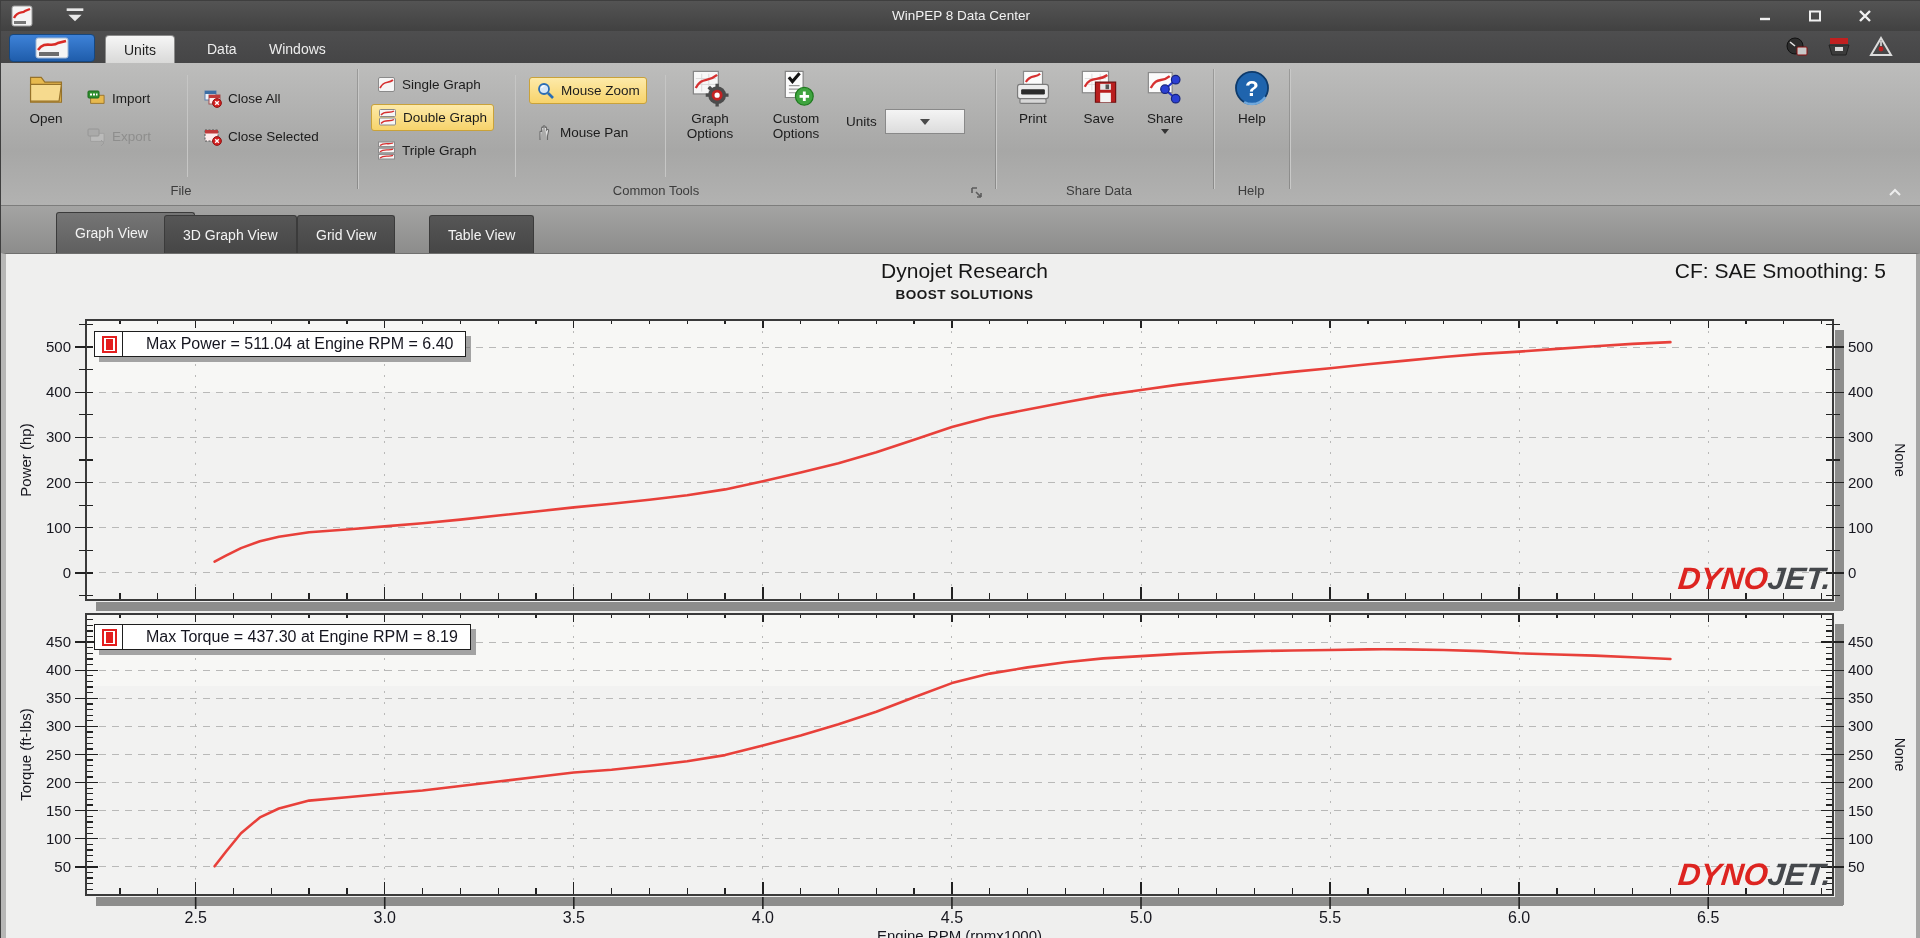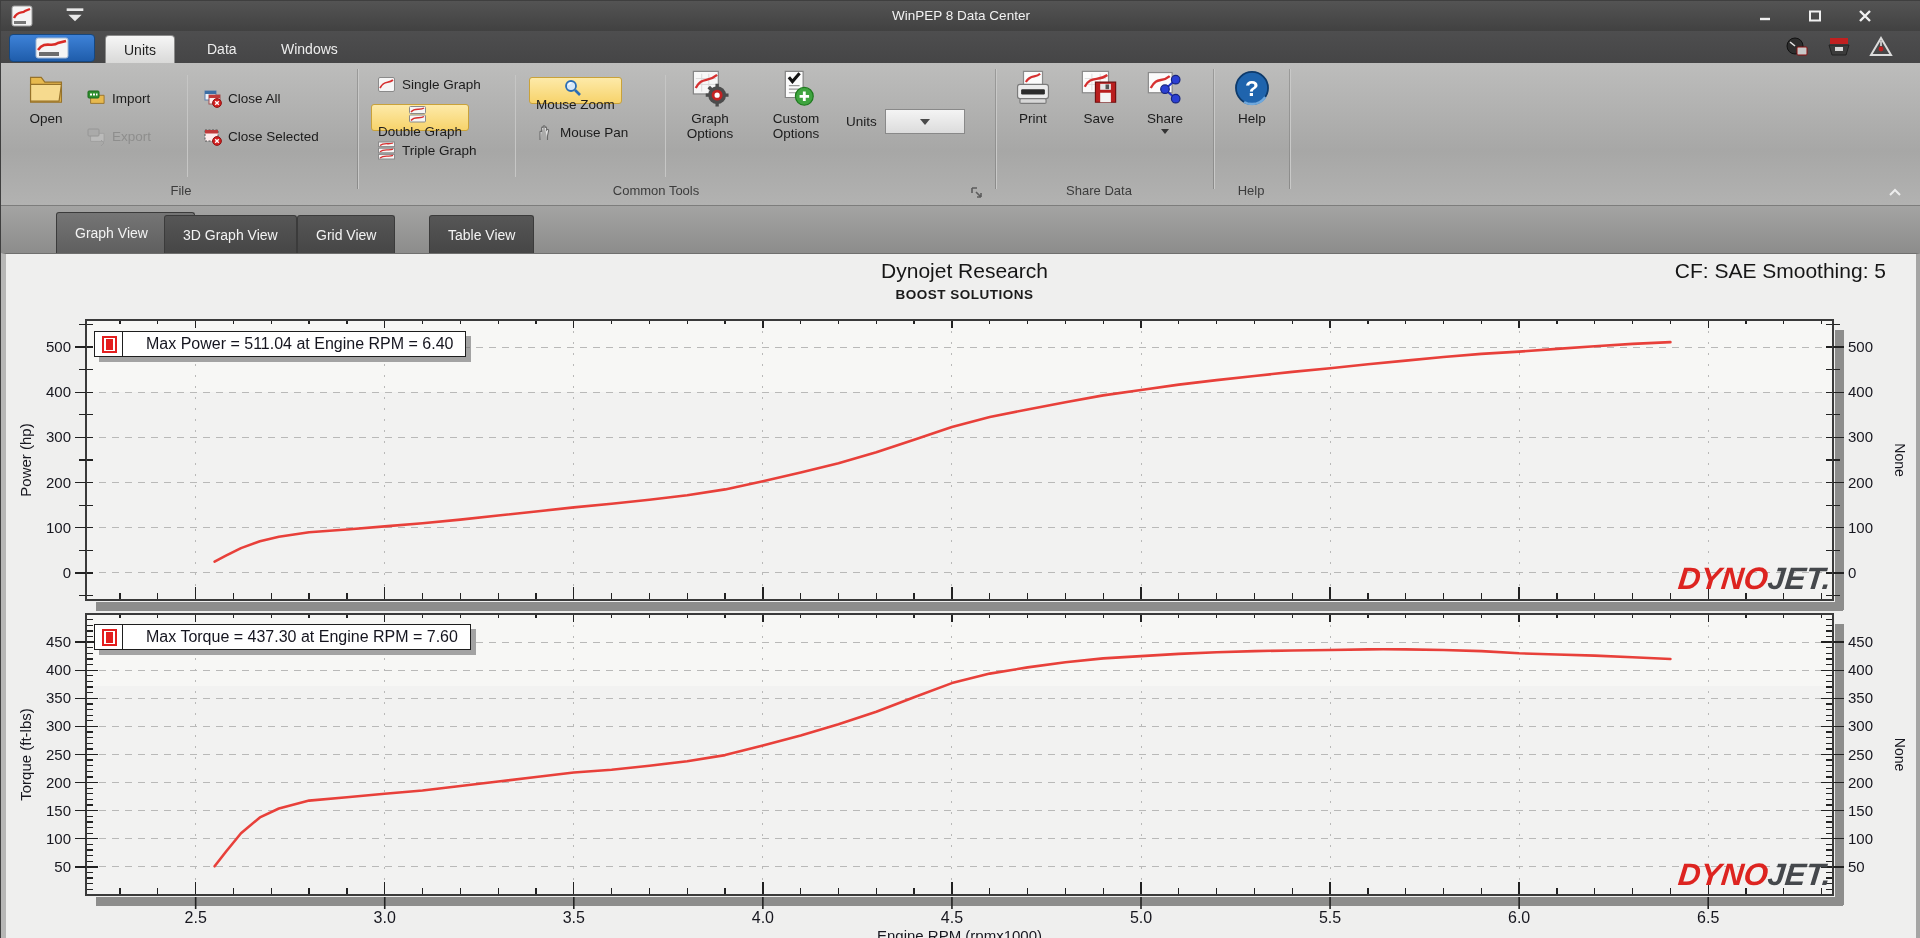--- a/index.html
+++ b/index.html
@@ -34,21 +34,21 @@
   .grpsep { position:absolute; top:6px; height:120px; width:2px;
     background:linear-gradient(#9a9a99,#8b8b8a); border-right:1px solid #c9c9c8; }
   .colsep { position:absolute; top:12px; height:102px; width:1px; background:#9c9c9b; border-right:1px solid #c6c6c5; }
   .grplabel { position:absolute; top:120px; font-size:13px; color:#3c3c3c; text-align:center; }
   .bbtn { position:absolute; display:flex; flex-direction:column; align-items:center; top:6px; }
   .bbtn .i32 { width:38px; height:38px; }
   .blbl { font-size:13.5px; color:#1c1c1c; line-height:17px; margin-top:3px; text-align:center; }
   .sbtn { position:absolute; height:27px; display:flex; align-items:center; padding:0 6px; border-radius:3px; }
   .sbtn .i16 { width:19px; height:19px; margin-right:6px; flex:0 0 auto; }
   .slbl { font-size:13.5px; color:#1c1c1c; white-space:nowrap; }
-  .sbtn.hl { background:linear-gradient(#fdeaa9,#f7d36b); border:1px solid #c9a23a;flex-direction:column; }
+  .sbtn.hl { background:linear-gradient(#fdeaa9,#f7d36b); border:1px solid #c9a23a; }
   .disabled .slbl { color:#8e8e8d; }
   .disabled .i16 { opacity:.45; filter:grayscale(1); }
   .units-row { position:absolute; display:flex; align-items:center; }
   .units-lbl { font-size:13.5px; color:#1c1c1c; margin-right:8px; }
   .dd { width:80px; height:25px; background:linear-gradient(#f4f4f4,#dcdcdc); border:1px solid #898989;
     display:flex; align-items:center; justify-content:center; }
   .dd-arrow { width:0; height:0; border-left:5px solid transparent; border-right:5px solid transparent; border-top:6px solid #4a4a4a; }
   .launcher { position:absolute; width:15px; height:15px; }
   .sharearrow { width:0; height:0; border-left:4px solid transparent; border-right:4px solid transparent; border-top:5px solid #333; margin-top:2px; }
 
@@ -131,21 +131,21 @@
           <path d="M3 13 C10 3,17 11,23 6 L31 4" stroke="#d92b26" stroke-width="2.6" fill="none"></path>
           <rect x="4" y="15" width="20" height="4" fill="#6d6d6d"></rect>
         </svg>
     </div>
     <div class="rtab active" style="left:104px">
         <span>Units</span>
       </div>
     <div class="rtab" style="left:188px">
         <span>Data</span>
       </div>
-    <div class="rtab" style="left:262px">
+    <div class="rtab" style="left:250px">
         <span>Windows</span>
       </div>
     <span class="mini-ic" style="left:1784px">
       <svg viewBox="0 0 24 22">
           <circle cx="10" cy="10" r="8" fill="#2d2d2d" stroke="#111"></circle>
           <path d="M10 10 L5 6" stroke="#e5e5e5" stroke-width="1.6"></path>
           <rect x="12" y="11" width="10" height="8" rx="1" fill="#c9c9c9" stroke="#8a0f0f"></rect>
         </svg>
     </span>
     <span class="mini-ic" style="left:1826px">
@@ -891,19 +891,19 @@
           </span>
         </span>
       <span class="ltext">Max Power = 511.04 at Engine RPM = 6.40</span>
     </div>
     <div class="legend" style="left:88px; top:370px">
       <span class="sw-cell">
           <span class="swatch">
             <b></b>
           </span>
         </span>
-      <span class="ltext">Max Torque = 437.30 at Engine RPM = 7.60</span>
+      <span class="ltext">Max Torque = 437.30 at Engine RPM = 8.19</span>
     </div>
 
     <div class="djlogo" id="logo-power"><span class="d1">DYNO</span><span class="d2">JET.</span></div>
     <div class="djlogo" id="logo-torque"><span class="d1">DYNO</span><span class="d2">JET.</span></div>
   </div>
 </div>
 
 </body></html>

